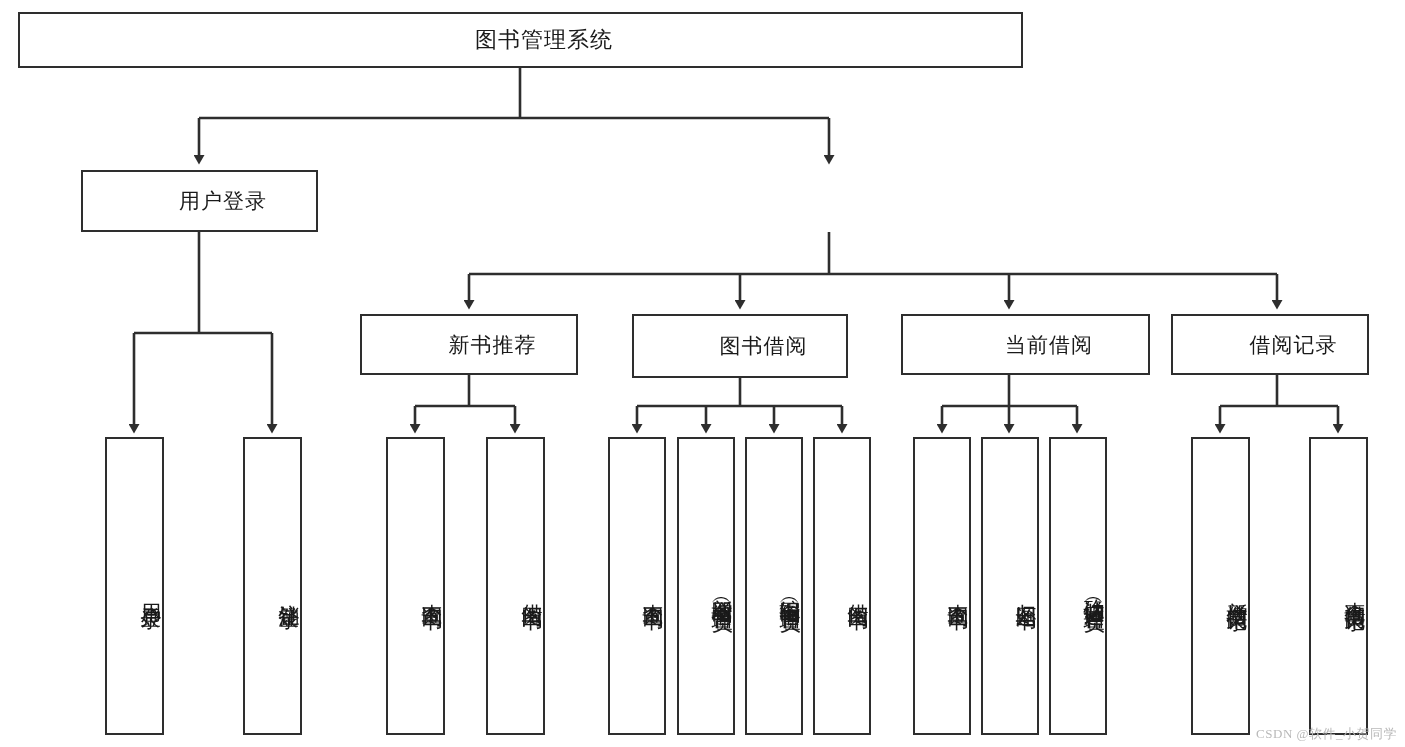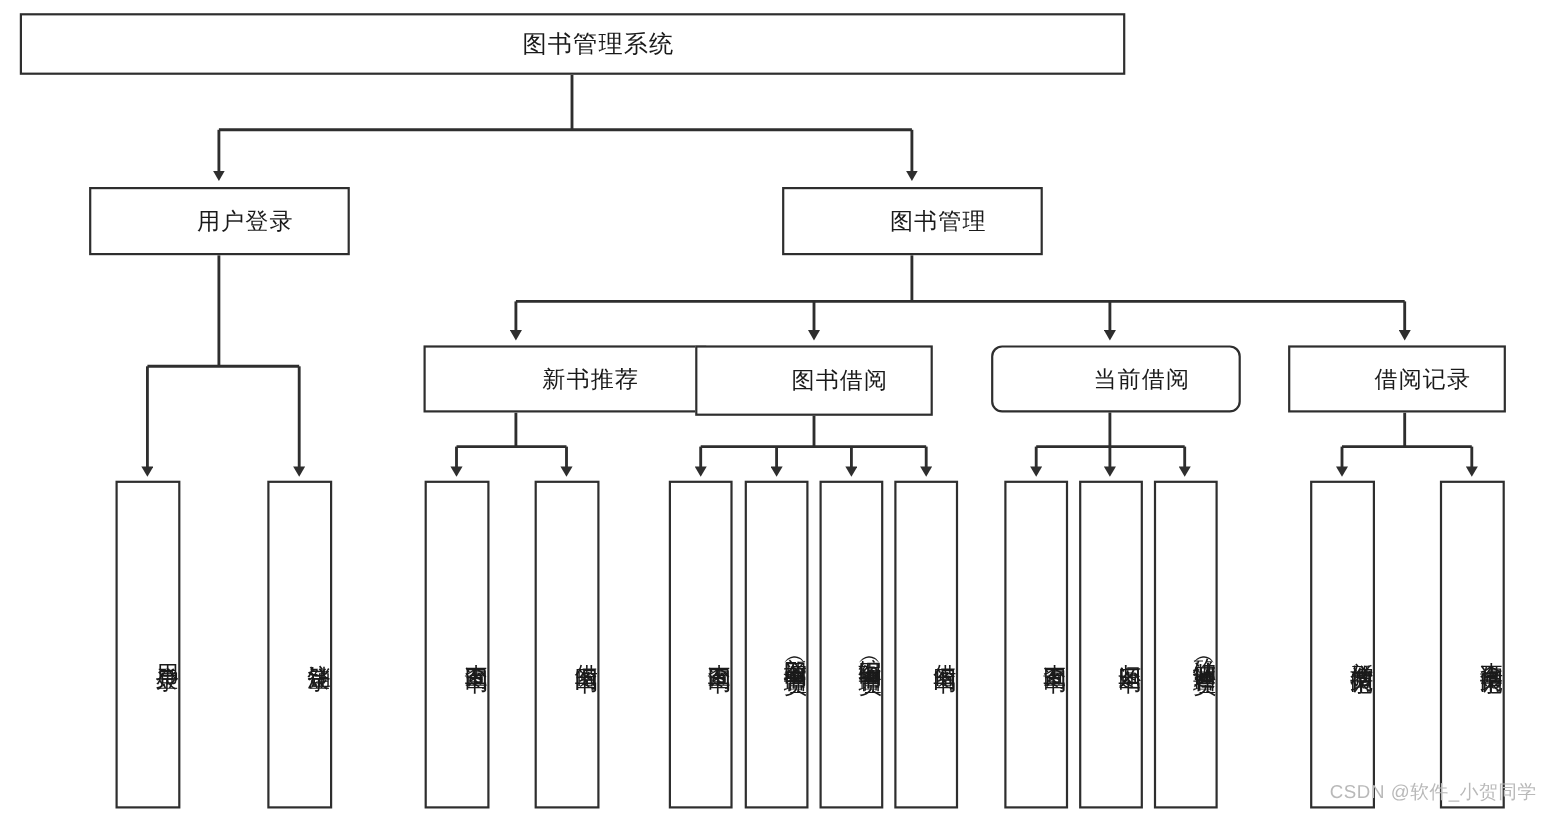--- a/index.html
+++ b/index.html
@@ -52,25 +52,26 @@
     padding-top: 10px;
     white-space: nowrap;
   }
   .node-v > span {
     writing-mode: vertical-rl;
     text-orientation: upright;
   }
   .watermark {
     position: absolute;
     right: 8px;
-    bottom: 16px;
-    font-size: 17px;
+    bottom: 4px;
+    font-size: 13px;
     color: #b9b9b9;
     letter-spacing: 0.5px;
     white-space: nowrap;
+    font-family: Liberation Serif, serif;
   }
 </style>
 </head>
 <body>
 
 <div id="canvas">
 
   <svg id="svg-layer" viewBox="0 0 1405 747">
     <defs>
       <marker id="arrow" markerWidth="10" markerHeight="11" refX="1" refY="5.5" orient="auto" markerUnits="userSpaceOnUse">
@@ -121,31 +122,28 @@
     </g>
   </svg>
 
   <div class="node node-h node-root" style="left:18px; top:12px; width:1005px; height:56px;">
     <span>图书管理系统</span>
   </div>
 
   <div class="node node-h" style="left:81px; top:170px; width:237px; height:62px;">
     <span>用户登录</span>
   </div>
-  <div class="node node-h" style="left:711px; top:170px; width:237px; height:62px;">
-    <span>图书管理</span>
-  </div>
 
-  <div class="node node-h" style="left:360px; top:314px; width:257px; height:61px;margin-left:25px;">
+  <div class="node node-h" style="left:360px; top:314px; width:218px; height:61px;">
     <span>新书推荐</span>
   </div>
   <div class="node node-h" style="left:632px; top:314px; width:216px; height:64px;">
     <span>图书借阅</span>
   </div>
-  <div class="node node-h" style="left:901px; top:314px; width:227px; height:61px;border-radius:10px;">
+  <div class="node node-h" style="left:901px; top:314px; width:249px; height:61px;">
     <span>当前借阅</span>
   </div>
   <div class="node node-h" style="left:1171px; top:314px; width:198px; height:61px;">
     <span>借阅记录</span>
   </div>
 
   <div class="node node-v" style="left:105px; top:437px; width:59px; height:298px;">
     <span>用户登录</span>
   </div>
   <div class="node node-v" style="left:243px; top:437px; width:59px; height:298px;">

